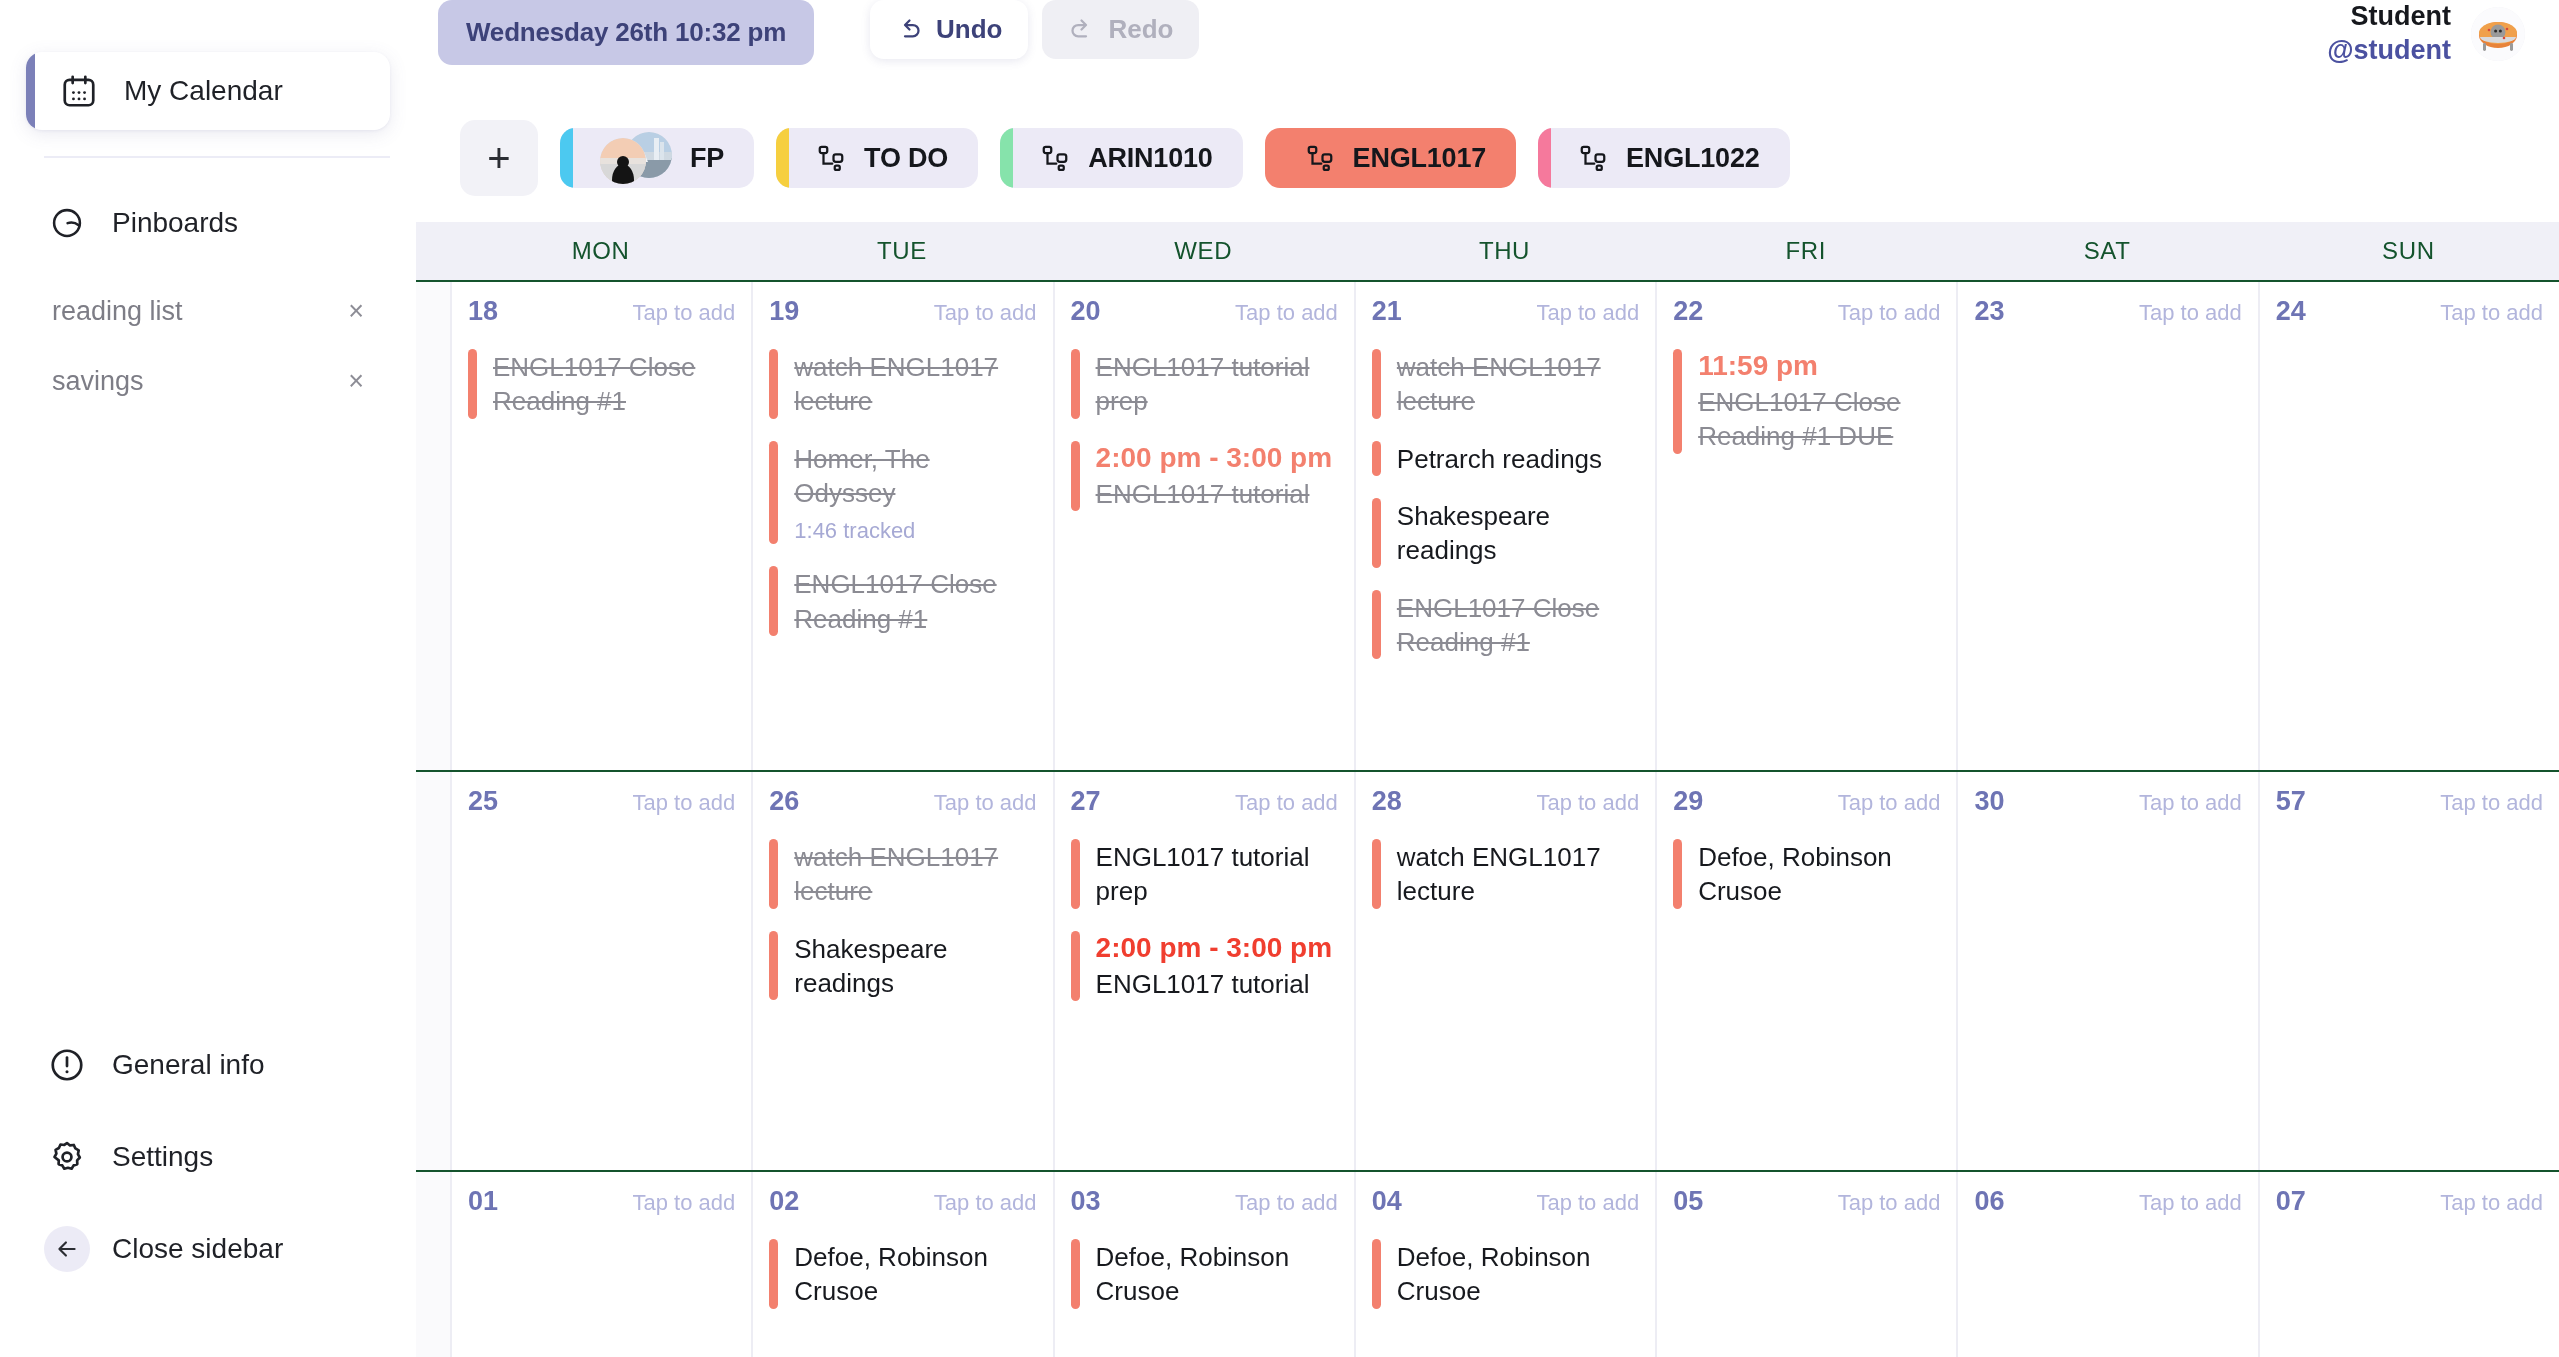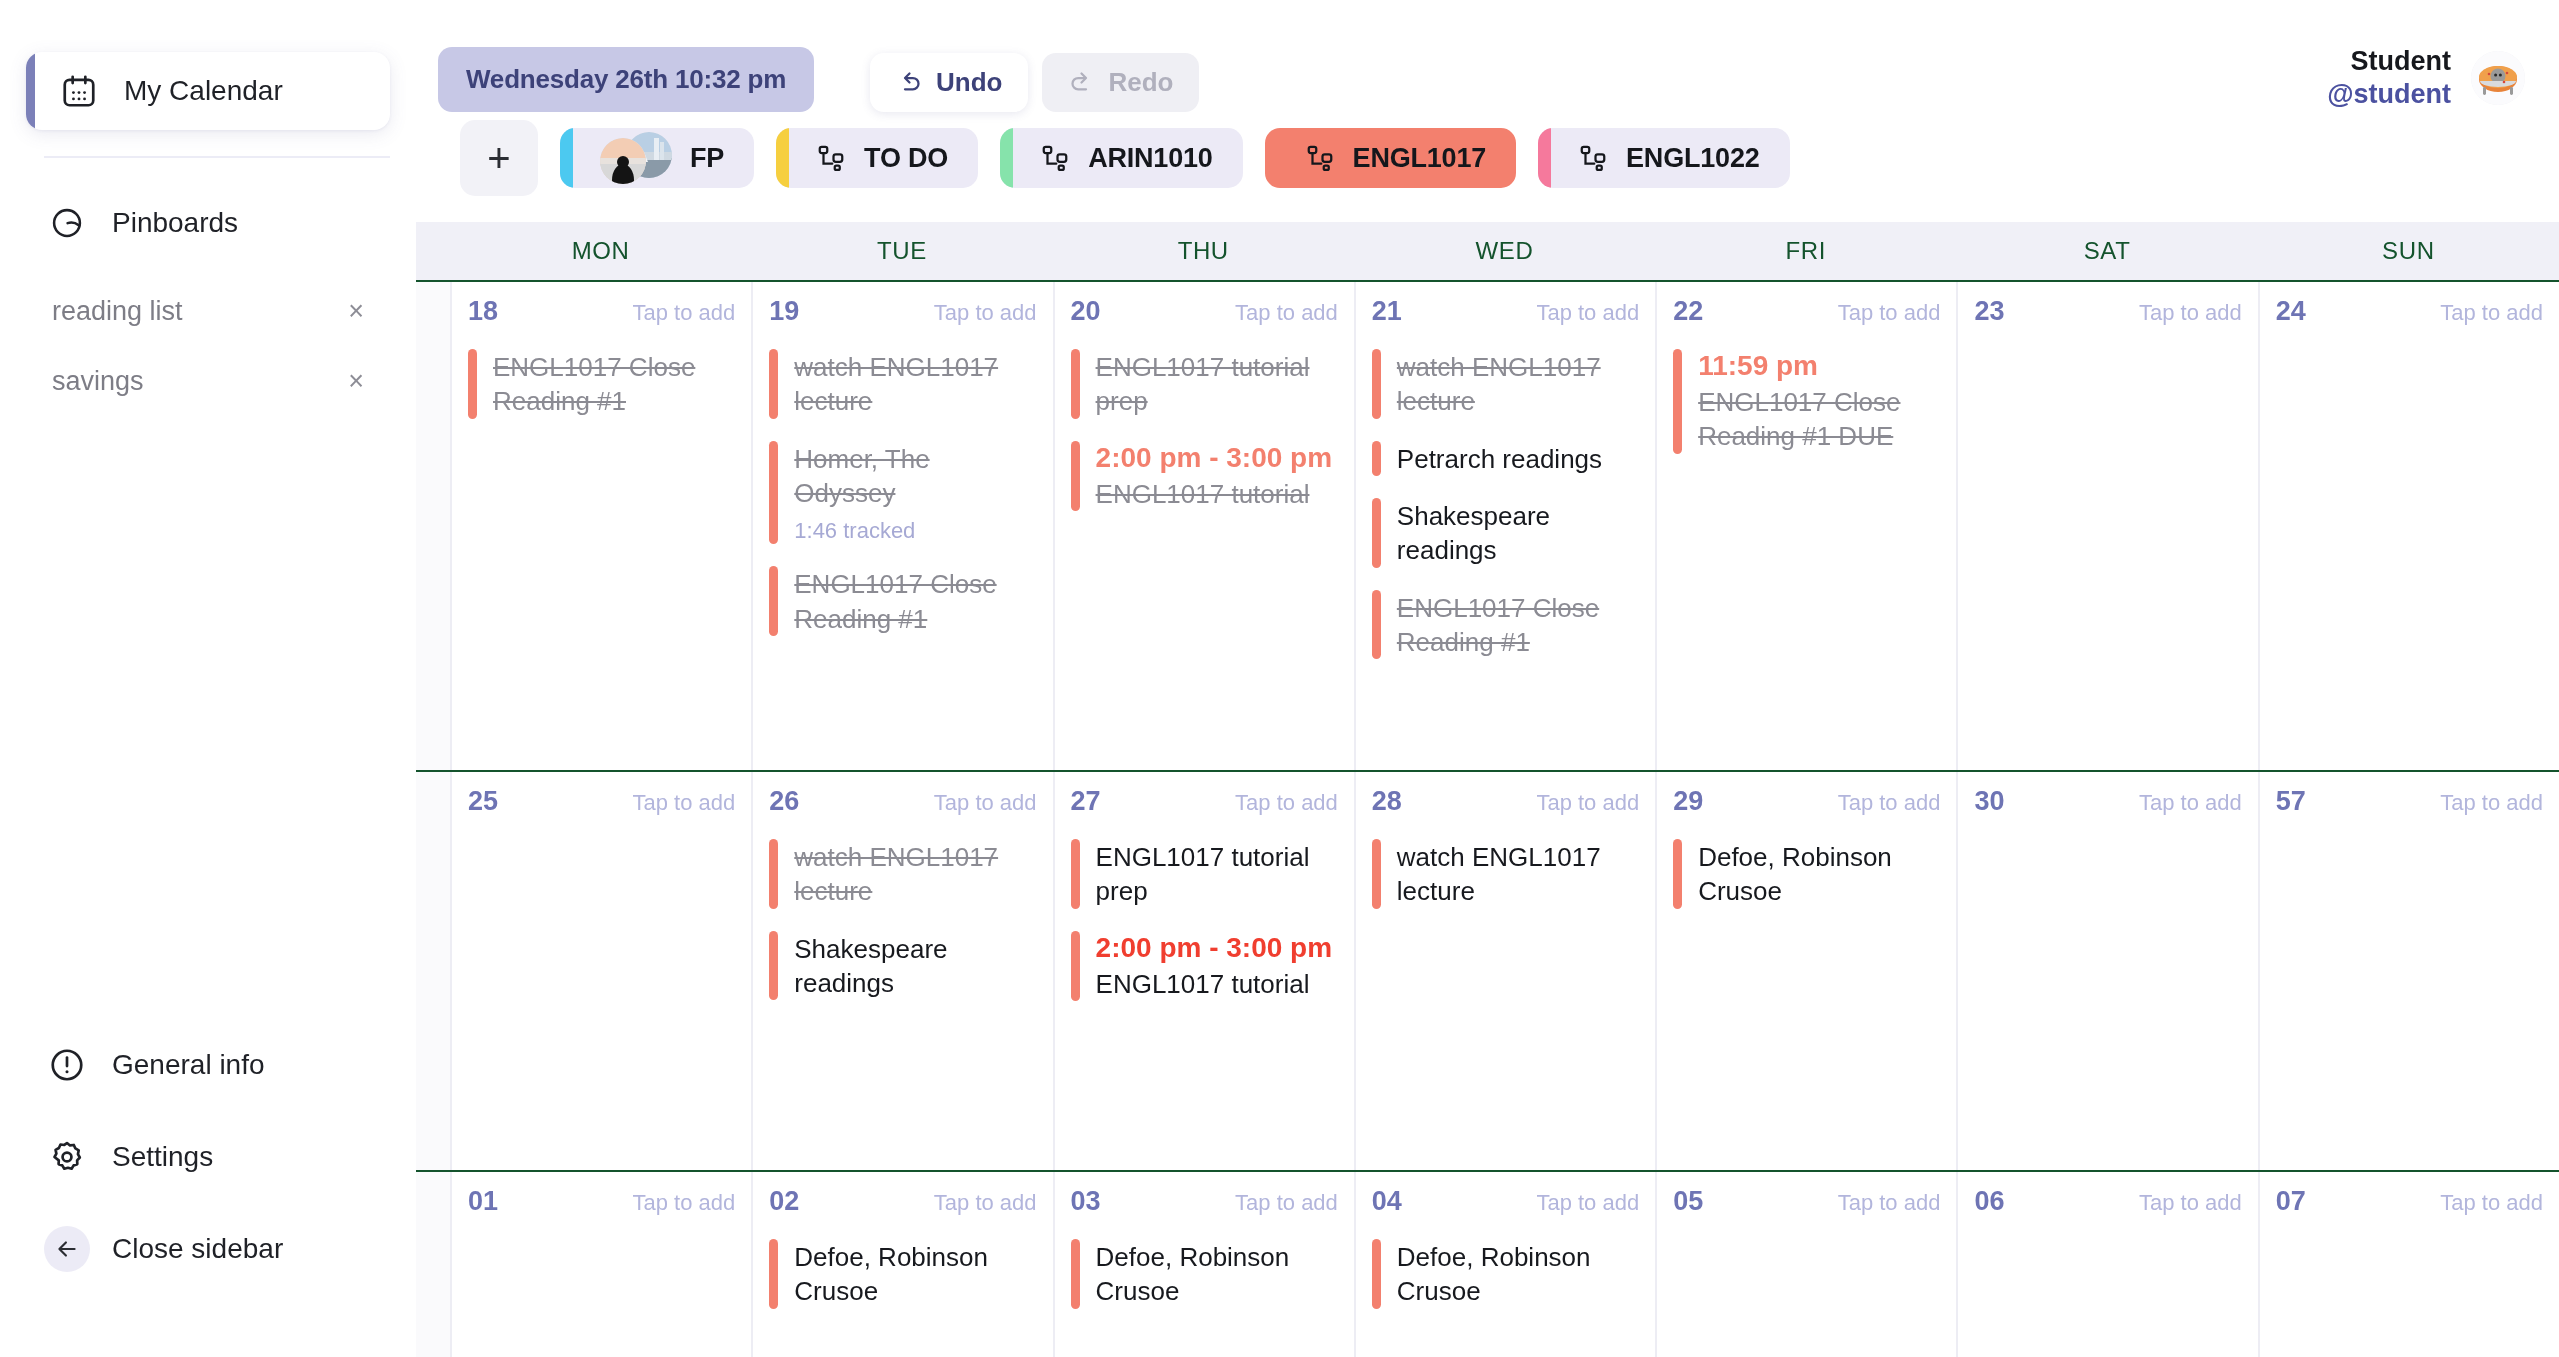--- a/index.html
+++ b/index.html
@@ -60,21 +60,21 @@
     background: #ecebf6; display: flex; align-items: center; justify-content: center;
     flex: 0 0 46px;
   }
   .icon { display: inline-flex; align-items: center; justify-content: center; }
   .icon-46 { width: 46px; height: 46px; flex: 0 0 46px; }
 
   
   .main { flex: 1; display: flex; flex-direction: column; min-width: 0; background:#fff; }
 
   .topbar {
-    height: 112px; display: flex; align-items: flex-end;
+    height: 112px; display: flex; align-items: flex-start;
     padding: 0 34px 0 22px; gap: 18px; flex: 0 0 112px;
   }
   .date-pill {
     background: #c7c8e6; color: #3d4279;
     font-size: 26px; font-weight: bold;
     border-radius: 14px; padding: 17px 28px;
     letter-spacing: -0.2px;
   }
   .ur-group { display: flex; gap: 14px; margin-left: 38px; }
   .ur-btn {
@@ -368,22 +368,22 @@
         </span>
         <span class="tab-label">ENGL1022</span>
       </div>
     </div>
 
     <div class="cal">
       <div class="cal-head">
         <div class="gutter"></div>
         <div class="dh">MON</div>
         <div class="dh">TUE</div>
+        <div class="dh">WED</div>
         <div class="dh">THU</div>
-        <div class="dh">WED</div>
         <div class="dh">FRI</div>
         <div class="dh">SAT</div>
         <div class="dh">SUN</div>
       </div>
       <div class="cal-body" id="cal-body">
           <div class="week w1">
             <div class="gutter"></div>
             <div class="day">
               <div class="day-top">
                 <span class="daynum">18</span>

